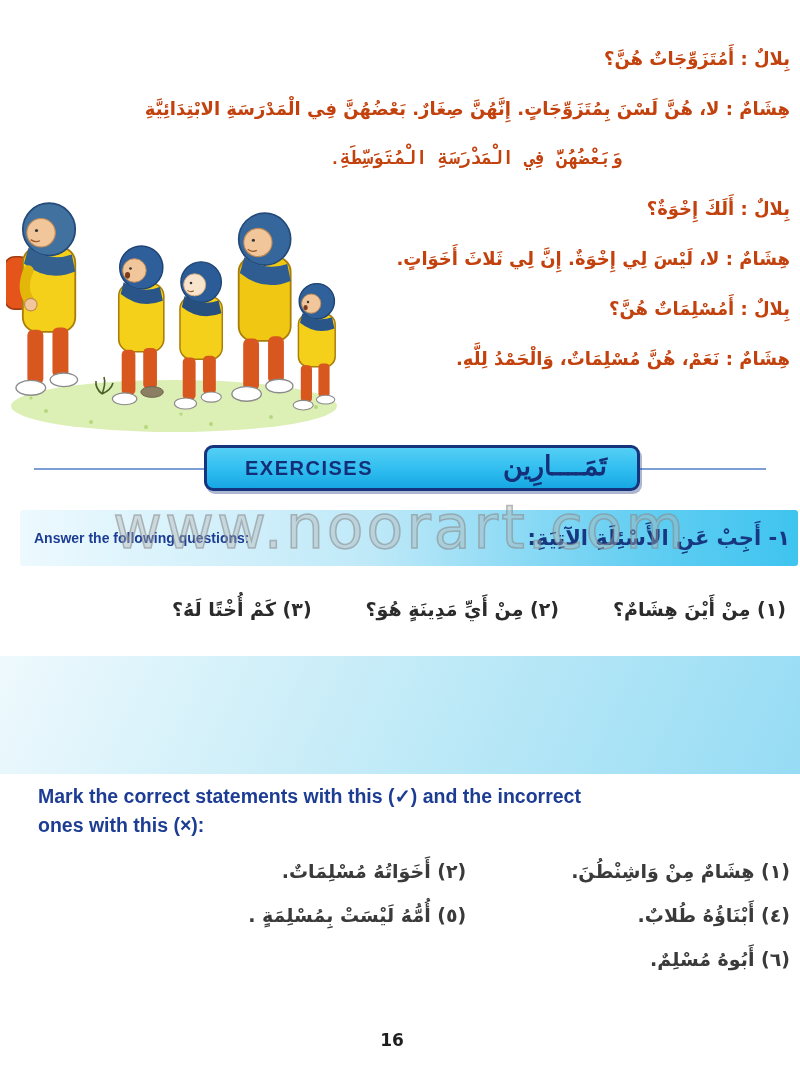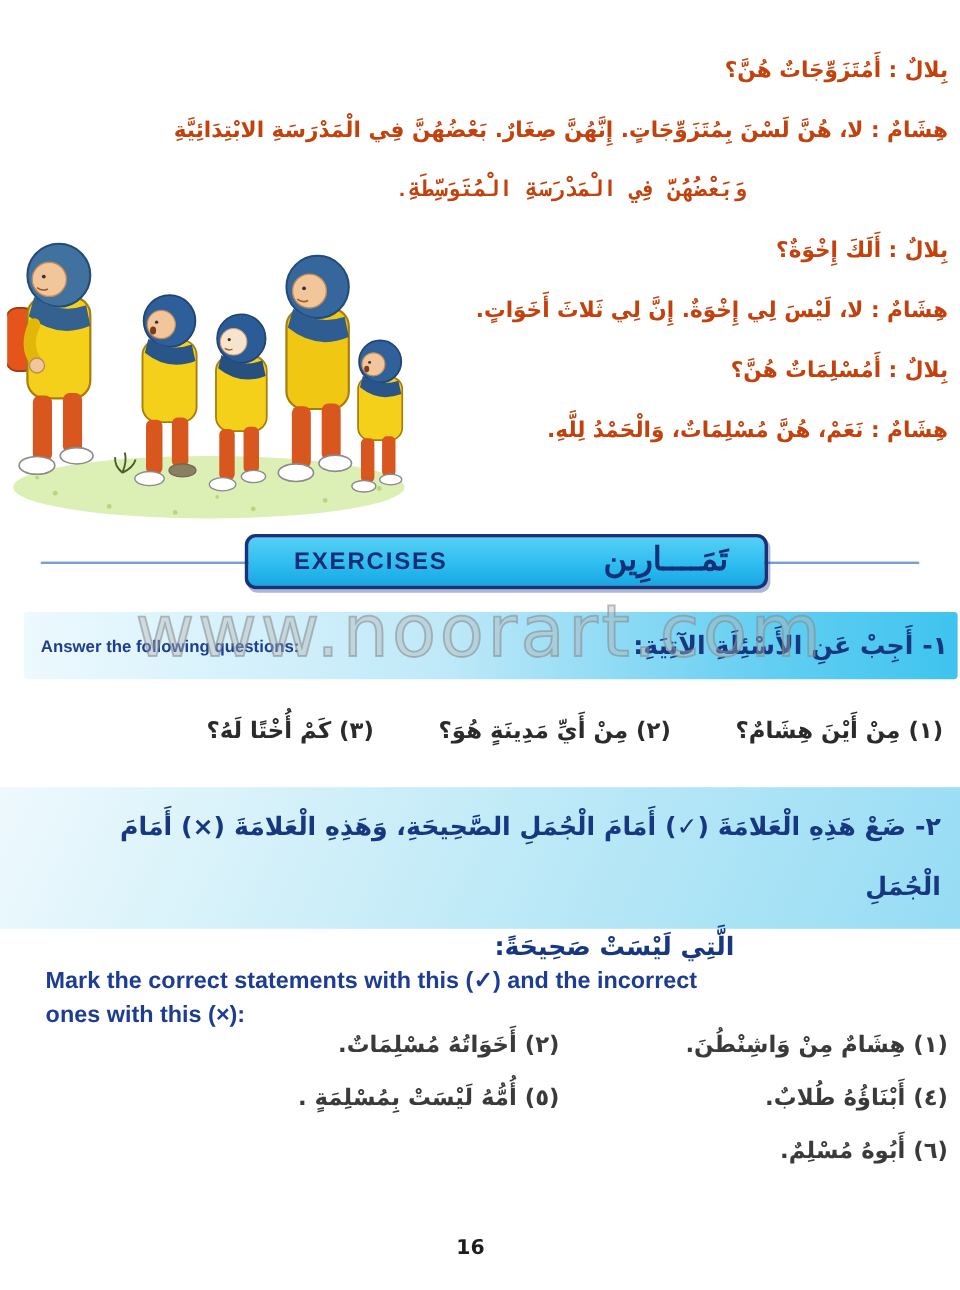--- a/index.html
+++ b/index.html
@@ -70,21 +70,21 @@
   }
   .q2-ar{
     position:absolute;top:664px;left:30px;right:16px;direction:rtl;text-align:right;
     font-size:21px;font-weight:bold;color:#173781;line-height:50px;
     font-family:"DejaVu Sans",sans-serif;
   }
   .q2-ar .center{text-align:center;padding-left:210px;}
   .q2-en{
     position:absolute;top:782px;left:38px;right:30px;
     font-family:"Liberation Sans",sans-serif;font-weight:bold;font-size:19.5px;
-    color:#1d3d94;line-height:29px;margin-top:21px;
+    color:#1d3d94;line-height:29px;
   }
   
   .statements{
     position:absolute;top:849px;left:222px;width:568px;direction:rtl;
     display:grid;grid-template-columns:57% 43%;
     font-size:19px;font-weight:700;color:#3a3a3a;
   }
   .statements .cell{height:44px;line-height:44px;text-align:right;}
   
   .page-number{
@@ -206,24 +206,20 @@
 
   <div class="watermark">www.noorart.com</div>
 
   <div class="q1-subs" lang="ar">
     <span>(١) مِنْ أَيْنَ هِشَامٌ؟</span>
     <span>(٢) مِنْ أَيِّ مَدِينَةٍ هُوَ؟</span>
     <span>(٣) كَمْ أُخْتًا لَهُ؟</span>
   </div>
 
   <div class="q2-band"></div>
-  <div class="q2-ar" lang="ar">
-    <div>٢- ضَعْ هَذِهِ الْعَلامَةَ (✓) أَمَامَ الْجُمَلِ الصَّحِيحَةِ، وَهَذِهِ الْعَلامَةَ (×) أَمَامَ الْجُمَلِ</div>
-    <div class="center">الَّتِي لَيْسَتْ صَحِيحَةً:</div>
-  </div>
   <div class="q2-en">
     <div>Mark the correct statements with this (✓) and the incorrect</div>
     <div>ones with this (×):</div>
   </div>
 
   <div class="statements" lang="ar">
     <div class="cell">(١) هِشَامٌ مِنْ وَاشِنْطُنَ.</div>
     <div class="cell">(٢) أَخَوَاتُهُ مُسْلِمَاتٌ.</div>
     <div class="cell">(٤) أَبْنَاؤُهُ طُلابٌ.</div>
     <div class="cell">(٥) أُمُّهُ لَيْسَتْ بِمُسْلِمَةٍ .</div>

